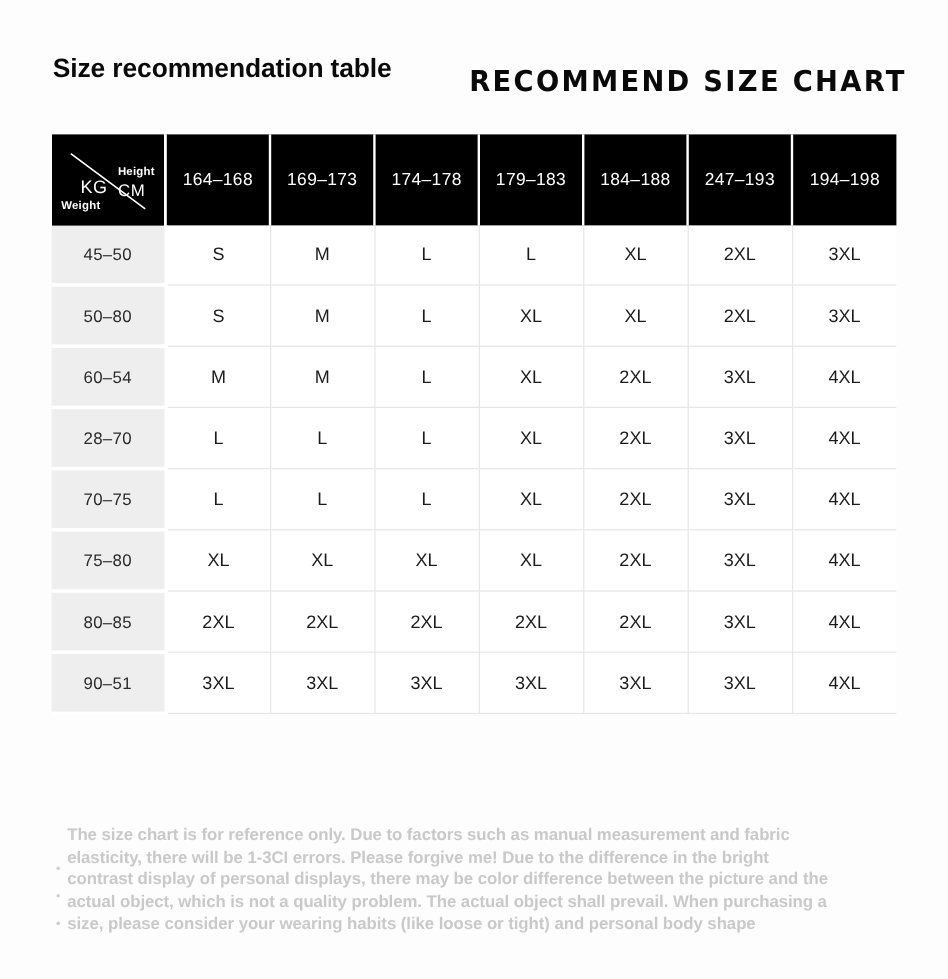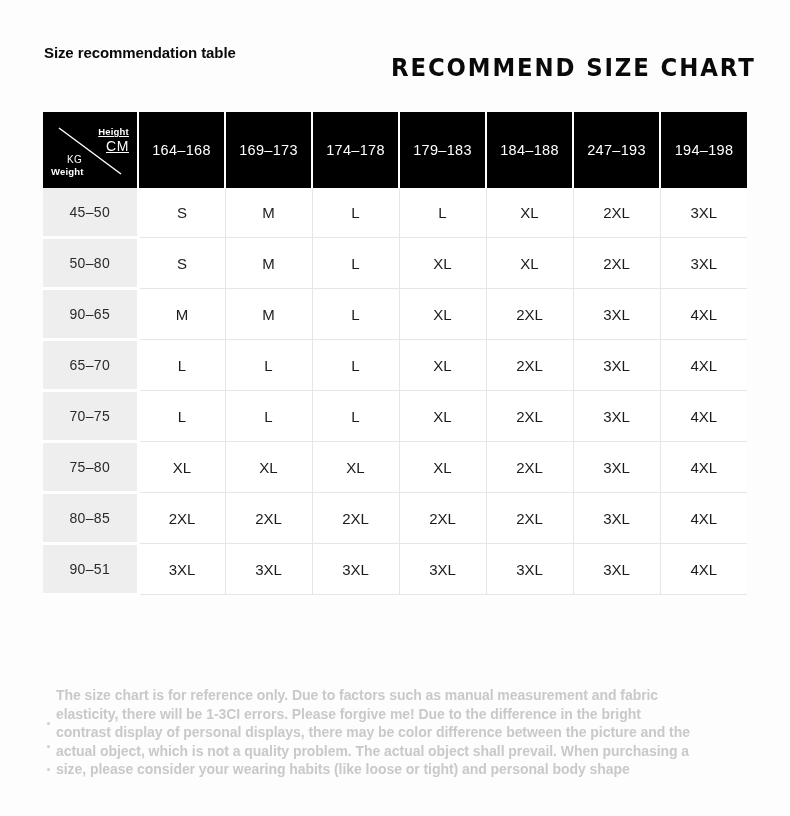--- a/index.html
+++ b/index.html
@@ -20,21 +20,21 @@
     position: absolute;
     left: 0;
     top: 0;
     width: 790px;
     height: 110px;
   }
   .title-left {
     position: absolute;
     left: 44px;
     top: 44px;
-    font-size: 15px;
+    font-size: 22px;
     font-weight: 700;
     color: #0a0a0a;
     letter-spacing: -0.1px;
     white-space: nowrap;
   }
   .title-right {
     position: absolute;
     left: 391px;
     top: 54px;
     font-size: 24px;
@@ -89,28 +89,27 @@
     height: 76px;
   }
   .corner-diag {
     position: absolute;
     left: 0; top: 0;
     width: 94px; height: 76px;
   }
   .corner-height {
     position: absolute;
     right: 8px;
-    top: 14px;
+    top: 26px;
     font-size: 9.5px;
     font-weight: 700;
     color: #ffffff;
     line-height: 1.25;
-    text-align: right;
+    text-align: left;
     letter-spacing: 0.2px;
-    text-decoration: underline;
   }
   .corner-height .cm {
     display: block;
     font-weight: 400;
     font-size: 14px;
     letter-spacing: 0.6px;
   }
   .corner-weight {
     position: absolute;
     left: 8px;
@@ -118,21 +117,21 @@
     font-size: 9.5px;
     font-weight: 700;
     color: #ffffff;
     line-height: 1.2;
     text-align: left;
     letter-spacing: 0.2px;
   }
   .corner-weight .kg {
     display: block;
     font-weight: 400;
-    font-size: 10px;
+    font-size: 15px;
     letter-spacing: 0.4px;
     padding-left: 16px;
   }
 
   
   .size-table tbody td {
     height: 48px;
     text-align: center;
     vertical-align: middle;
     font-size: 15px;
@@ -235,31 +234,31 @@
       <td class="row-label">50–80</td>
       <td>S</td>
       <td>M</td>
       <td>L</td>
       <td>XL</td>
       <td>XL</td>
       <td>2XL</td>
       <td>3XL</td>
     </tr>
     <tr>
-      <td class="row-label">90–65</td>
+      <td class="row-label">60–54</td>
       <td>M</td>
       <td>M</td>
       <td>L</td>
       <td>XL</td>
       <td>2XL</td>
       <td>3XL</td>
       <td>4XL</td>
     </tr>
     <tr>
-      <td class="row-label">65–70</td>
+      <td class="row-label">28–70</td>
       <td>L</td>
       <td>L</td>
       <td>L</td>
       <td>XL</td>
       <td>2XL</td>
       <td>3XL</td>
       <td>4XL</td>
     </tr>
     <tr>
       <td class="row-label">70–75</td>

